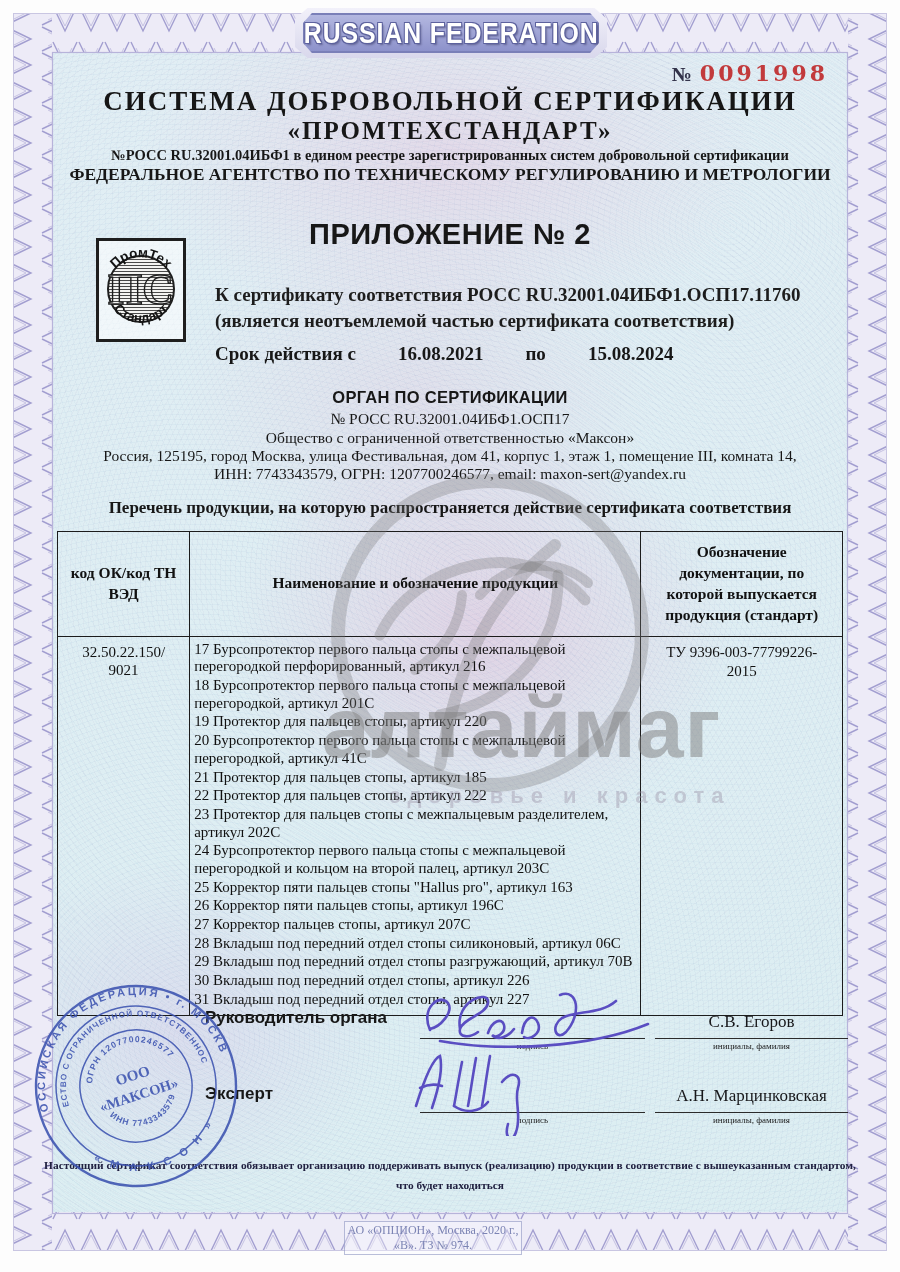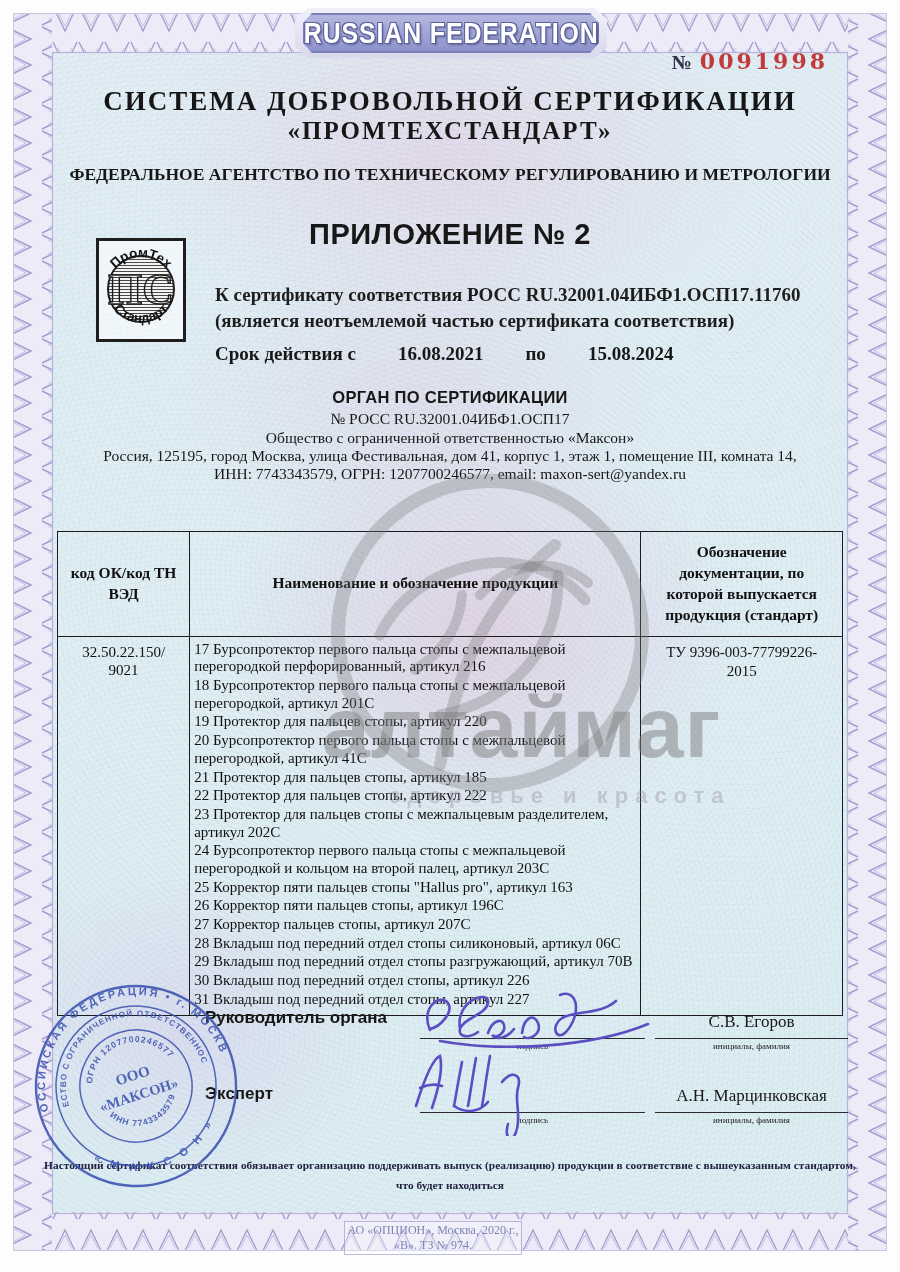--- a/index.html
+++ b/index.html
@@ -44,21 +44,21 @@
     clip-path:polygon(3% 0,97% 0,100% 25%,100% 75%,97% 100%,3% 100%,0 75%,0 25%);
     display:flex;align-items:center;justify-content:center;
   }
   .badge-text{
     font-family:"Liberation Sans",sans-serif;font-weight:bold;font-size:27px;
     letter-spacing:1px;color:#fff;transform:scaleY(1.12) scaleX(.92);
     text-shadow:1px 1px 0 #5d629e,-1px -1px 0 #5d629e,1px -1px 0 #5d629e,-1px 1px 0 #5d629e,2px 2px 2px rgba(40,40,80,.45);
     white-space:nowrap;
   }
 
-  .serial{position:absolute;right:72px;top:48px;font-size:20px;white-space:nowrap;}
+  .serial{position:absolute;right:72px;top:60px;font-size:20px;white-space:nowrap;}
   .serial .no{color:#33334a;font-weight:bold;margin-right:8px;}
   .serial .digits{color:#c23a3c;font-family:"DejaVu Serif",serif;font-size:22px;letter-spacing:3px;font-weight:bold;}
 
   .ctr{position:absolute;left:50px;width:800px;text-align:center;}
   .t-sys1{top:86px;font-weight:bold;font-size:27px;letter-spacing:2px;color:#161616;}
   .t-sys2{top:117px;font-weight:bold;font-size:25px;letter-spacing:2px;}
   .t-reg{top:147px;font-weight:bold;font-size:14.5px;}
   .t-agency{top:164px;font-weight:bold;font-size:17.5px;}
   .t-annex{top:218px;font-family:"Liberation Sans",sans-serif;font-weight:bold;font-size:29px;letter-spacing:.5px;}
 
@@ -158,20 +158,21 @@
       <span class="badge-text">RUSSIAN FEDERATION</span>
     </div>
   </div>
 
   <div class="serial">
     <span class="no">№</span><span class="digits">0091998</span>
   </div>
 
   <div class="ctr t-sys2">«ПРОМТЕХСТАНДАРТ»</div>
   <div class="ctr t-sys1">СИСТЕМА ДОБРОВОЛЬНОЙ СЕРТИФИКАЦИИ</div>
+  <div class="ctr t-reg">№РОСС RU.32001.04ИБФ1 в едином реестре зарегистрированных систем добровольной сертификации</div>
   <div class="ctr t-agency">ФЕДЕРАЛЬНОЕ АГЕНТСТВО ПО ТЕХНИЧЕСКОМУ РЕГУЛИРОВАНИЮ И МЕТРОЛОГИИ</div>
   <div class="ctr t-annex">ПРИЛОЖЕНИЕ № 2</div>
 
   <svg class="logo" width="92" height="106" viewBox="0 0 92 106">
     <defs>
       <pattern id="hatch" patternUnits="userSpaceOnUse" width="4" height="3">
         <rect width="4" height="3" fill="#f4f4f2"></rect>
         <line x1="0" y1="1.5" x2="4" y2="1.5" stroke="#4a4a4a" stroke-width="1"></line>
       </pattern>
       <path id="arcTop" d="M13,46 A34,34 0 0 1 79,46" fill="none"></path>
@@ -199,20 +200,21 @@
     <span>по</span>
     <span>15.08.2024</span>
   </div>
 
   <div class="ctr t-organ" style="font-family:'Liberation Sans',sans-serif">ОРГАН ПО СЕРТИФИКАЦИИ</div>
   <div class="ctr t-organ-no">№ РОСС RU.32001.04ИБФ1.ОСП17</div>
   <div class="ctr t-organ-name">Общество с ограниченной ответственностью «Максон»</div>
   <div class="ctr t-organ-addr">Россия, 125195, город Москва, улица Фестивальная, дом 41, корпус 1, этаж 1, помещение III, комната 14,</div>
   <div class="ctr t-organ-req">ИНН: 7743343579, ОГРН: 1207700246577, email: maxon-sert@yandex.ru</div>
 
+  <div class="ctr t-products">Перечень продукции, на которую распространяется действие сертификата соответствия</div>
 
   <table class="prod">
     <tbody>
         <tr>
       <th>код ОК/код ТН ВЭД</th>
       <th>Наименование и обозначение продукции</th>
       <th>Обозначение документации, по которой выпускается продукция (стандарт)</th>
     </tr>
     <tr>
       <td class="c-code">

